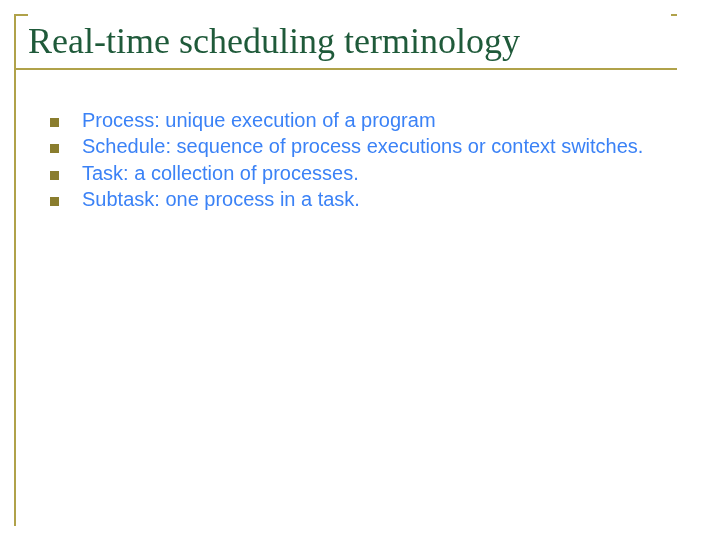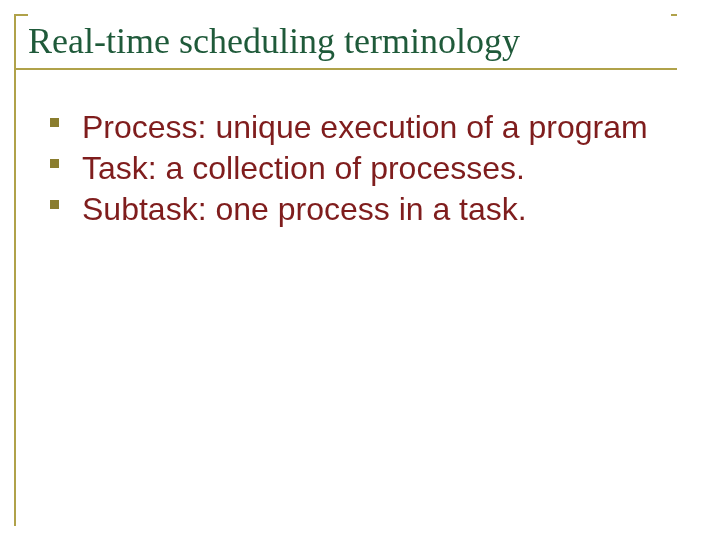--- a/index.html
+++ b/index.html
@@ -67,23 +67,23 @@
     right: 40px;
   }
   ul.bullets {
     list-style: none;
     margin: 0;
     padding: 0;
   }
   ul.bullets > li {
     position: relative;
     padding-left: 34px;
-    font-size: 32px;
+    font-size: 20px;
     line-height: 1.22;
-    color: #7f1d1d;
+    color: #3b82f6;
     margin: 0 0 2px 0;
   }
   ul.bullets > li .sq {
     position: absolute;
     left: 2px;
     top: 10px;
     width: 9px;
     height: 9px;
     background: #8a7d2e;
   }
@@ -106,20 +106,24 @@
     <ul class="bullets">
       <li>
         <span class="sq"></span>
         <span>Process: unique execution of a program</span>
       </li>
       <li>
         <span class="sq"></span>
       </li>
       <li>
         <span class="sq"></span>
+        <span>Schedule: sequence of process executions or context switches.</span>
+      </li>
+      <li>
+        <span class="sq"></span>
         <span>Task: a collection of processes.</span>
       </li>
       <li>
         <span class="sq"></span>
         <span>Subtask: one process in a task.</span>
       </li>
     </ul>
   </div>
 
 </div>

